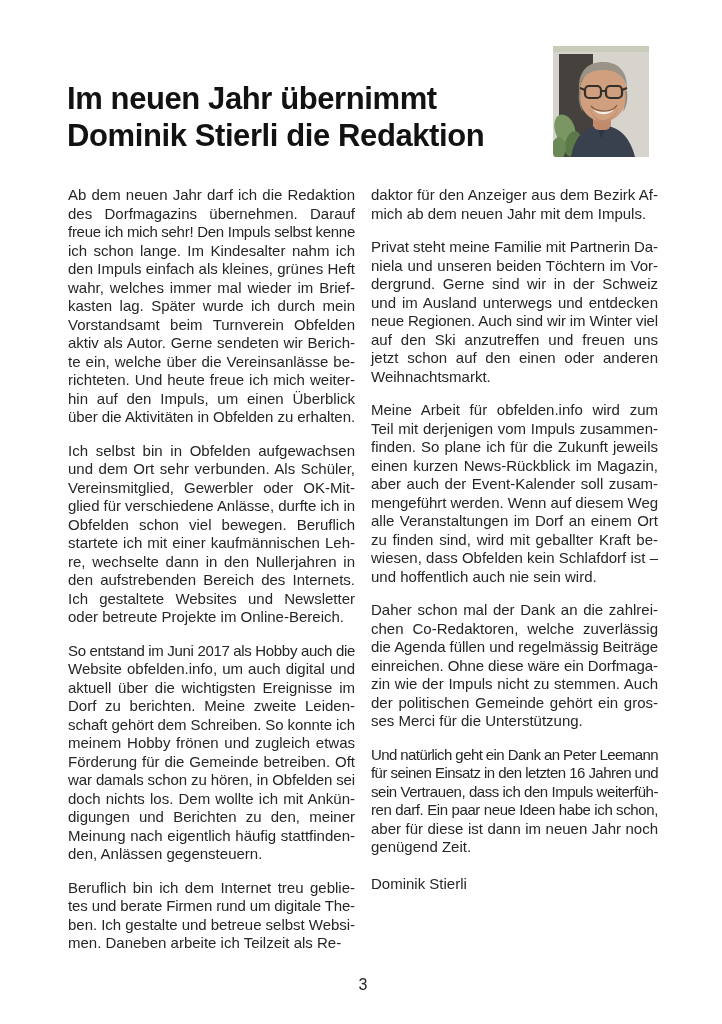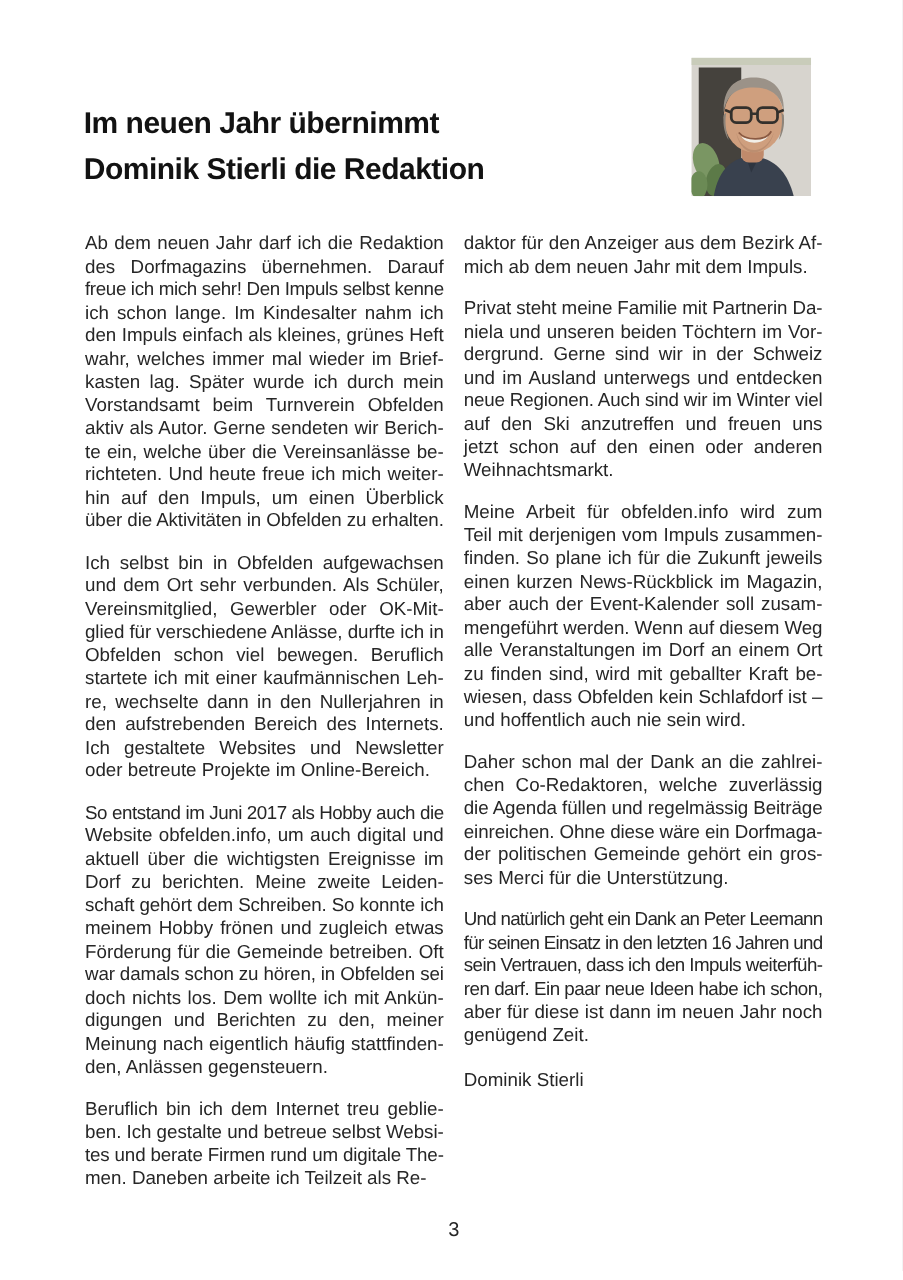--- a/index.html
+++ b/index.html
@@ -10,21 +10,21 @@
     margin: 0 auto;
     background: #ffffff;
     font-family: "Liberation Sans", sans-serif;
     overflow: hidden;
   }
   .title {
     position: absolute;
     left: 67px;
     top: 80px;
     color: #121212;
-    font-size: 24px;
+    font-size: 31px;
     font-weight: bold;
     line-height: 37px;
     letter-spacing: -0.4px;
     white-space: nowrap;
   }
   .photo {
     position: absolute;
     left: 553px;
     top: 46px;
     width: 96px;
@@ -153,22 +153,22 @@
           <div class="line"><span style="word-spacing: 1.53438px;">meinem Hobby frönen und zugleich etwas</span></div>
           <div class="line"><span style="word-spacing: 0.7px;">Förderung für die Gemeinde betreiben. Oft</span></div>
           <div class="line"><span style="letter-spacing: -0.114955px;">war damals schon zu hören, in Obfelden sei</span></div>
           <div class="line"><span style="word-spacing: 0.982143px;">doch nichts los. Dem wollte ich mit Ankün-</span></div>
           <div class="line"><span style="word-spacing: 5.02813px;">digungen und Berichten zu den, meiner</span></div>
           <div class="line"><span style="word-spacing: 0.449219px;">Meinung nach eigentlich häufig stattfinden-</span></div>
           <div class="line last"><span>den, Anlässen gegensteuern.</span></div>
         </div>
         <div class="para">
           <div class="line"><span style="word-spacing: 2.2526px;">Beruflich bin ich dem Internet treu geblie-</span></div>
+          <div class="line"><span style="letter-spacing: -0.125363px;">tes und berate Firmen rund um digitale The-</span></div>
           <div class="line"><span style="letter-spacing: -0.0287064px;">ben. Ich gestalte und betreue selbst Websi-</span></div>
-          <div class="line"><span style="letter-spacing: -0.125363px;">tes und berate Firmen rund um digitale The-</span></div>
           <div class="line last"><span>men. Daneben arbeite ich Teilzeit als Re-</span></div>
         </div>
       </div>
     <div class="col" id="col-right">
     <div class="para">
           <div class="line"><span style="word-spacing: 0.263393px;">daktor für den Anzeiger aus dem Bezirk Af-</span></div>
           <div class="line last"><span>mich ab dem neuen Jahr mit dem Impuls.</span></div>
         </div>
         <div class="para">
           <div class="line"><span style="letter-spacing: -0.0703125px;">Privat steht meine Familie mit Partnerin Da-</span></div>
@@ -190,20 +190,21 @@
           <div class="line"><span style="word-spacing: 1.28125px;">alle Veranstaltungen im Dorf an einem Ort</span></div>
           <div class="line"><span style="word-spacing: 1.57589px;">zu finden sind, wird mit geballter Kraft be-</span></div>
           <div class="line"><span style="word-spacing: 0.0286458px;">wiesen, dass Obfelden kein Schlafdorf ist –</span></div>
           <div class="line last"><span>und hoffentlich auch nie sein wird.</span></div>
         </div>
         <div class="para">
           <div class="line"><span style="word-spacing: 1.45536px;">Daher schon mal der Dank an die zahlrei-</span></div>
           <div class="line"><span style="word-spacing: 4.78646px;">chen Co-Redaktoren, welche zuverlässig</span></div>
           <div class="line"><span style="letter-spacing: -0.0565476px;">die Agenda füllen und regelmässig Beiträge</span></div>
           <div class="line"><span style="letter-spacing: -0.0769817px;">einreichen. Ohne diese wäre ein Dorfmaga-</span></div>
+          <div class="line"><span style="word-spacing: 0.504464px;">zin wie der Impuls nicht zu stemmen. Auch</span></div>
           <div class="line"><span style="word-spacing: 1.53438px; text-align: right;">der politischen Gemeinde gehört ein gros-</span></div>
           <div class="line last"><span>ses Merci für die Unterstützung.</span></div>
         </div>
         <div class="para">
           <div class="line"><span style="letter-spacing: -0.584162px;">Und natürlich geht ein Dank an Peter Leemann</span></div>
           <div class="line"><span style="letter-spacing: -0.547207px;">für seinen Einsatz in den letzten 16 Jahren und</span></div>
           <div class="line"><span style="letter-spacing: -0.449389px;">sein Vertrauen, dass ich den Impuls weiterfüh-</span></div>
           <div class="line"><span style="letter-spacing: -0.386458px;">ren darf. Ein paar neue Ideen habe ich schon,</span></div>
           <div class="line"><span style="word-spacing: 0.332031px;">aber für diese ist dann im neuen Jahr noch</span></div>
           <div class="line last"><span>genügend Zeit.</span></div>

